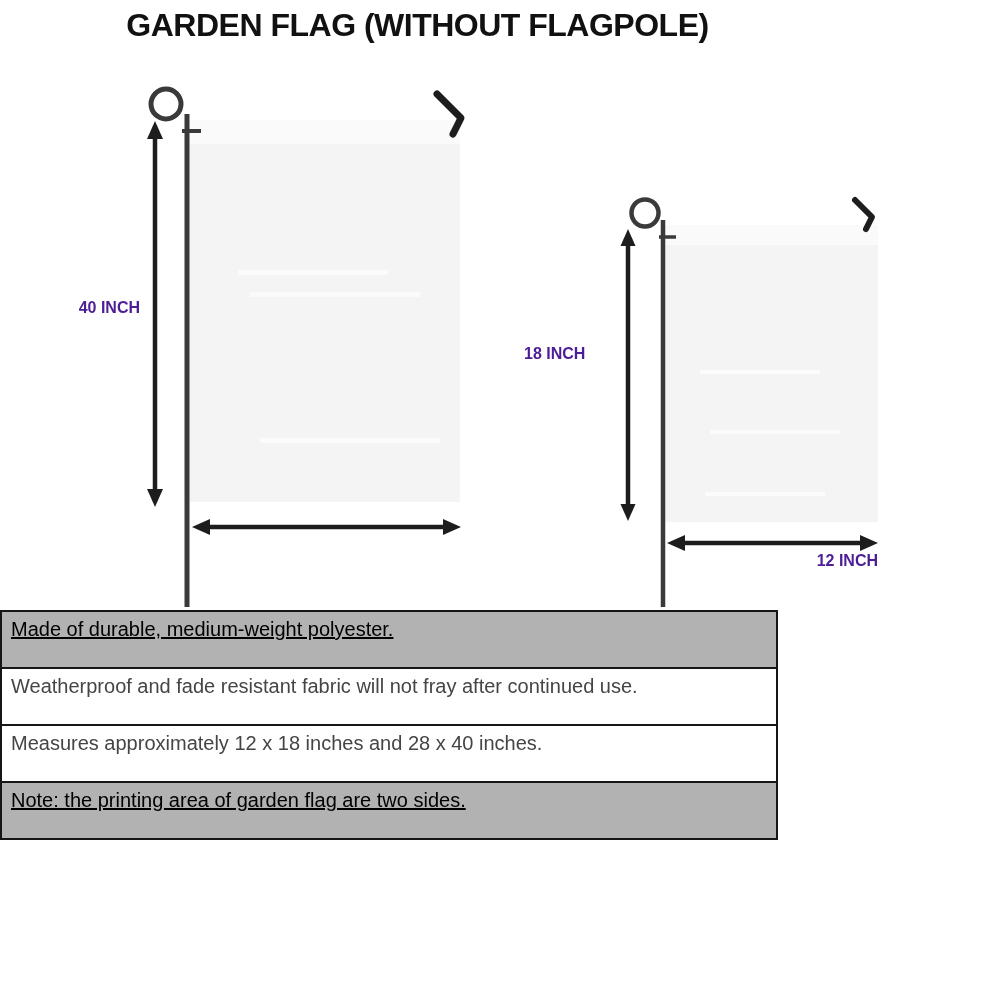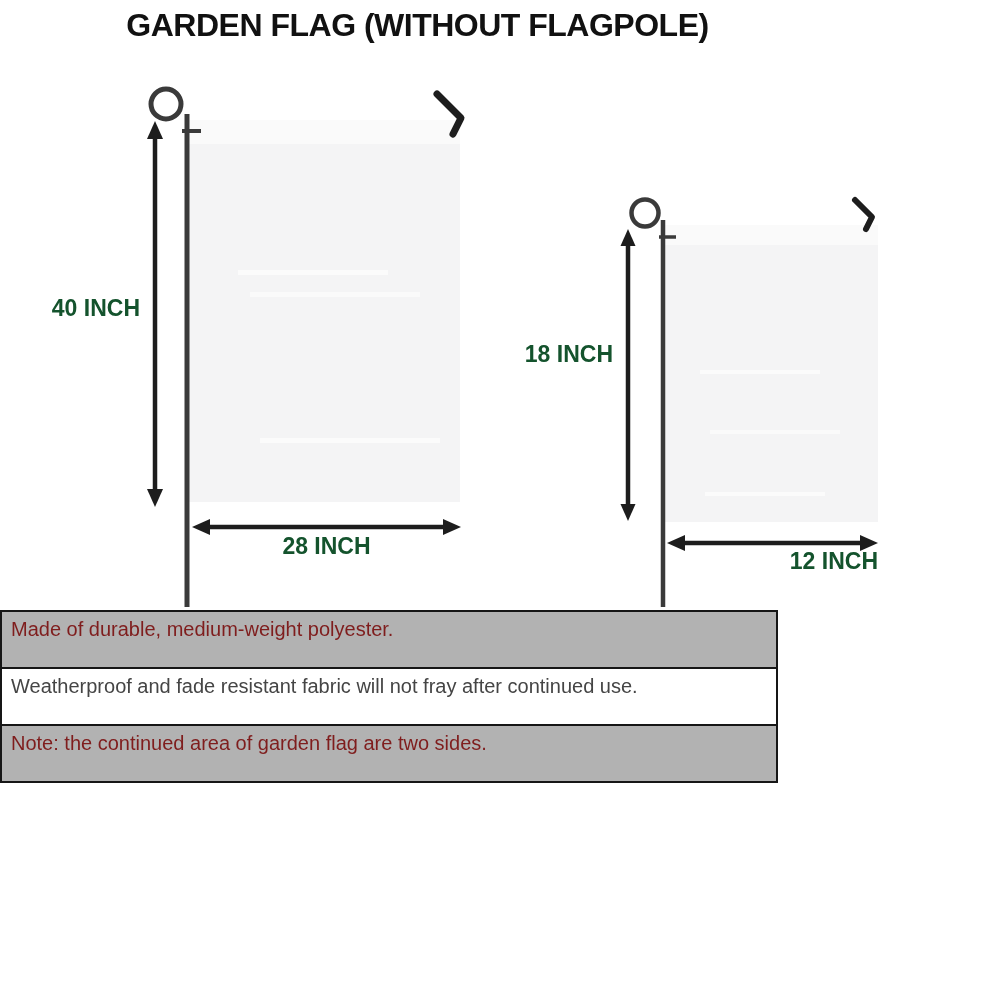--- a/index.html
+++ b/index.html
@@ -18,41 +18,41 @@
   .title-line1{
     font-size:32px;font-weight:800;letter-spacing:-0.5px;line-height:38px;
   }
   .title-line2{
     font-size:32px;font-weight:800;letter-spacing:-0.5px;line-height:36px;
   }
   
   .diagram-svg{position:absolute;top:0;left:0;}
   
   .dim-label{
-    position:absolute;color:#14532d;font-weight:700;font-size:23px;line-height:24px;
+    position:absolute;color:#4c1d95;font-weight:700;font-size:16px;line-height:24px;
   }
   .lbl-h-large{left:38px;top:296px;width:102px;text-align:right;}
   .lbl-w-large{left:193px;top:534px;width:267px;text-align:center;}
-  .lbl-h-small{left:511px;top:342px;width:102px;text-align:right;}
+  .lbl-h-small{left:524px;top:342px;width:102px;}
   .lbl-w-small{left:668px;top:549px;width:210px;text-align:right;}
   
   .features{
     position:absolute;left:0;top:610px;width:778px;
   }
   .feature-row{
     box-sizing:border-box;
     width:778px;height:59px;
     border:2px solid #161616;
     padding:4px 10px 0 9px;
     font-size:20px;line-height:26px;
     color:#454545;
     background:#ffffff;
   }
   .feature-row + .feature-row{margin-top:-2px;}
-  .feature-row.gray{background:#b2b2b2;color:#7f1d1d;}
+  .feature-row.gray{background:#b2b2b2;color:#000000;text-decoration:underline;}
 </style>
 </head>
 <body>
 
 <div class="canvas">
 
   <div class="title-block">
     <div class="title-line1">GARDEN FLAG (WITHOUT FLAGPOLE)</div>
   </div>
 
@@ -93,29 +93,31 @@
       <polygon points="628,229 620.5,246 635.5,246" fill="#1d1d1d"></polygon>
       <polygon points="628,521 620.5,504 635.5,504" fill="#1d1d1d"></polygon>
 
       <line x1="679" y1="543" x2="866" y2="543" stroke="#1d1d1d" stroke-width="4.5"></line>
       <polygon points="667,543 685,535 685,551" fill="#1d1d1d"></polygon>
       <polygon points="878,543 860,535 860,551" fill="#1d1d1d"></polygon>
     </g>
   </svg>
 
   <div class="dim-label lbl-h-large">40 INCH</div>
-  <div class="dim-label lbl-w-large">28 INCH</div>
   <div class="dim-label lbl-h-small">18 INCH</div>
   <div class="dim-label lbl-w-small">12 INCH</div>
 
   <div class="features">
     <div class="feature-row gray">
       <span>Made of durable, medium-weight polyester.</span>
     </div>
     <div class="feature-row">
       <span>Weatherproof and fade resistant fabric will not fray after continued use.</span>
     </div>
+    <div class="feature-row">
+      <span>Measures approximately 12 x 18 inches and 28 x 40 inches.</span>
+    </div>
     <div class="feature-row gray">
-      <span>Note: the continued area of garden flag are two sides.</span>
+      <span>Note: the printing area of garden flag are two sides.</span>
     </div>
   </div>
 
 </div>
 
 </body></html>

